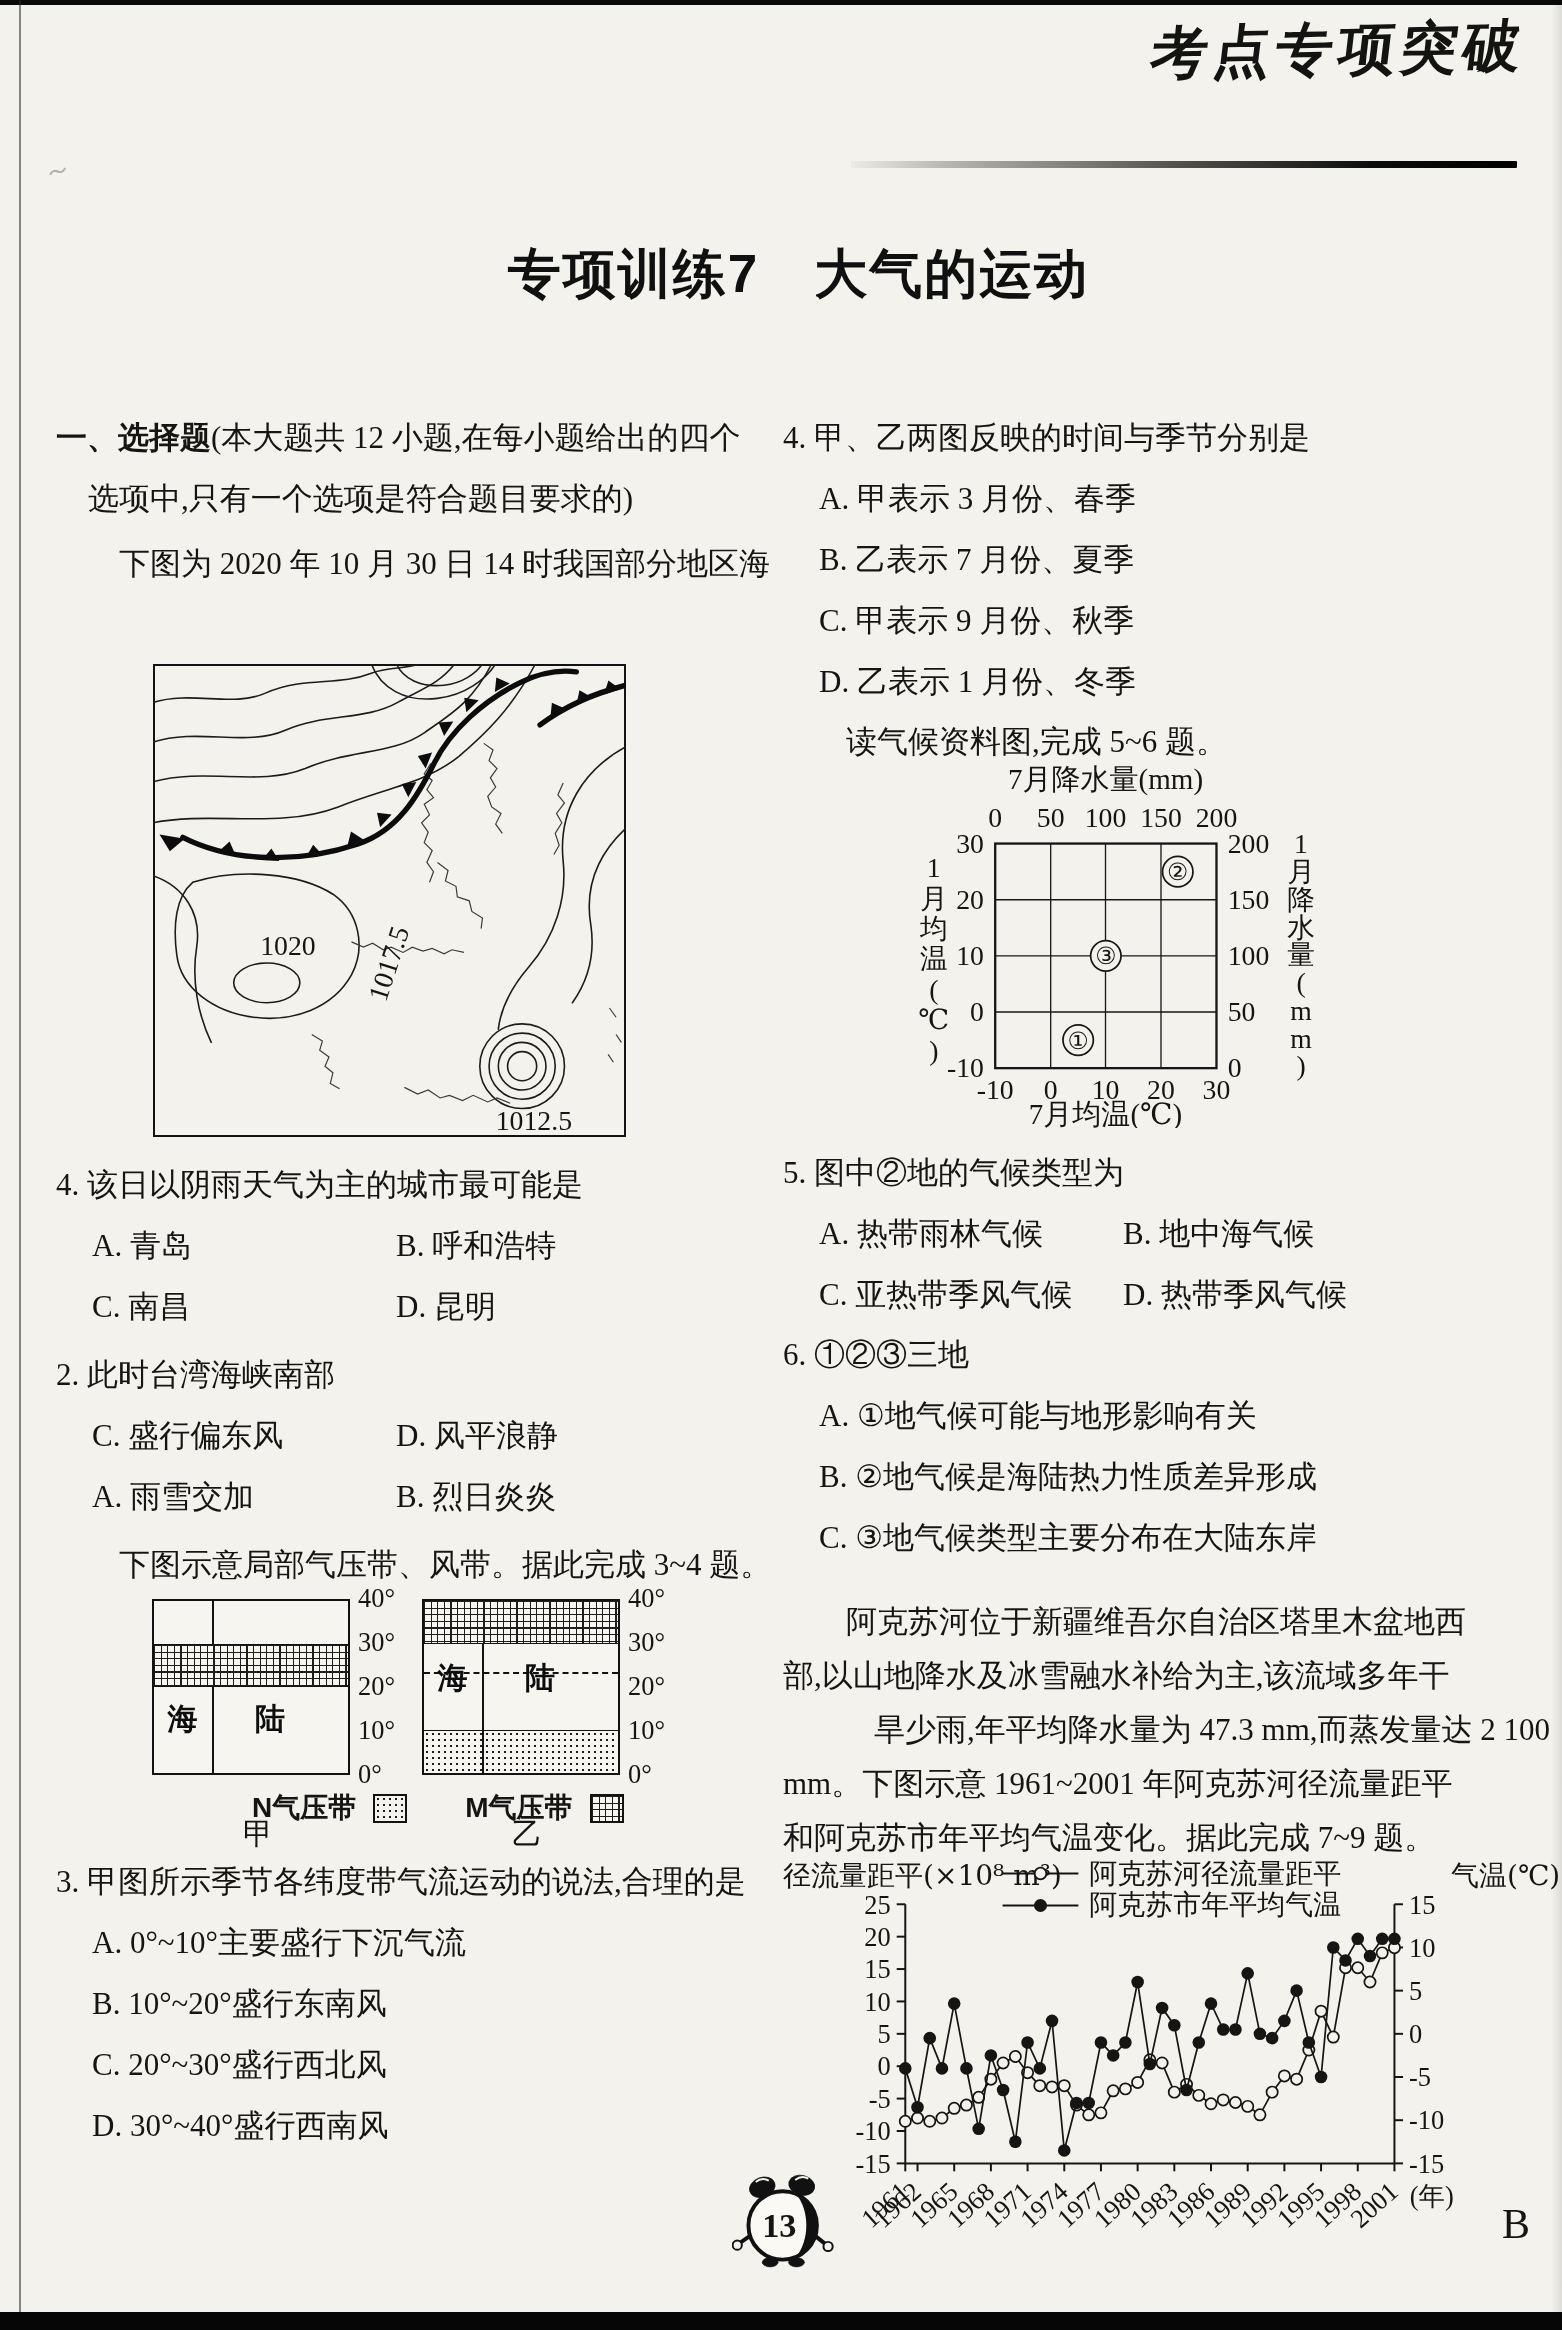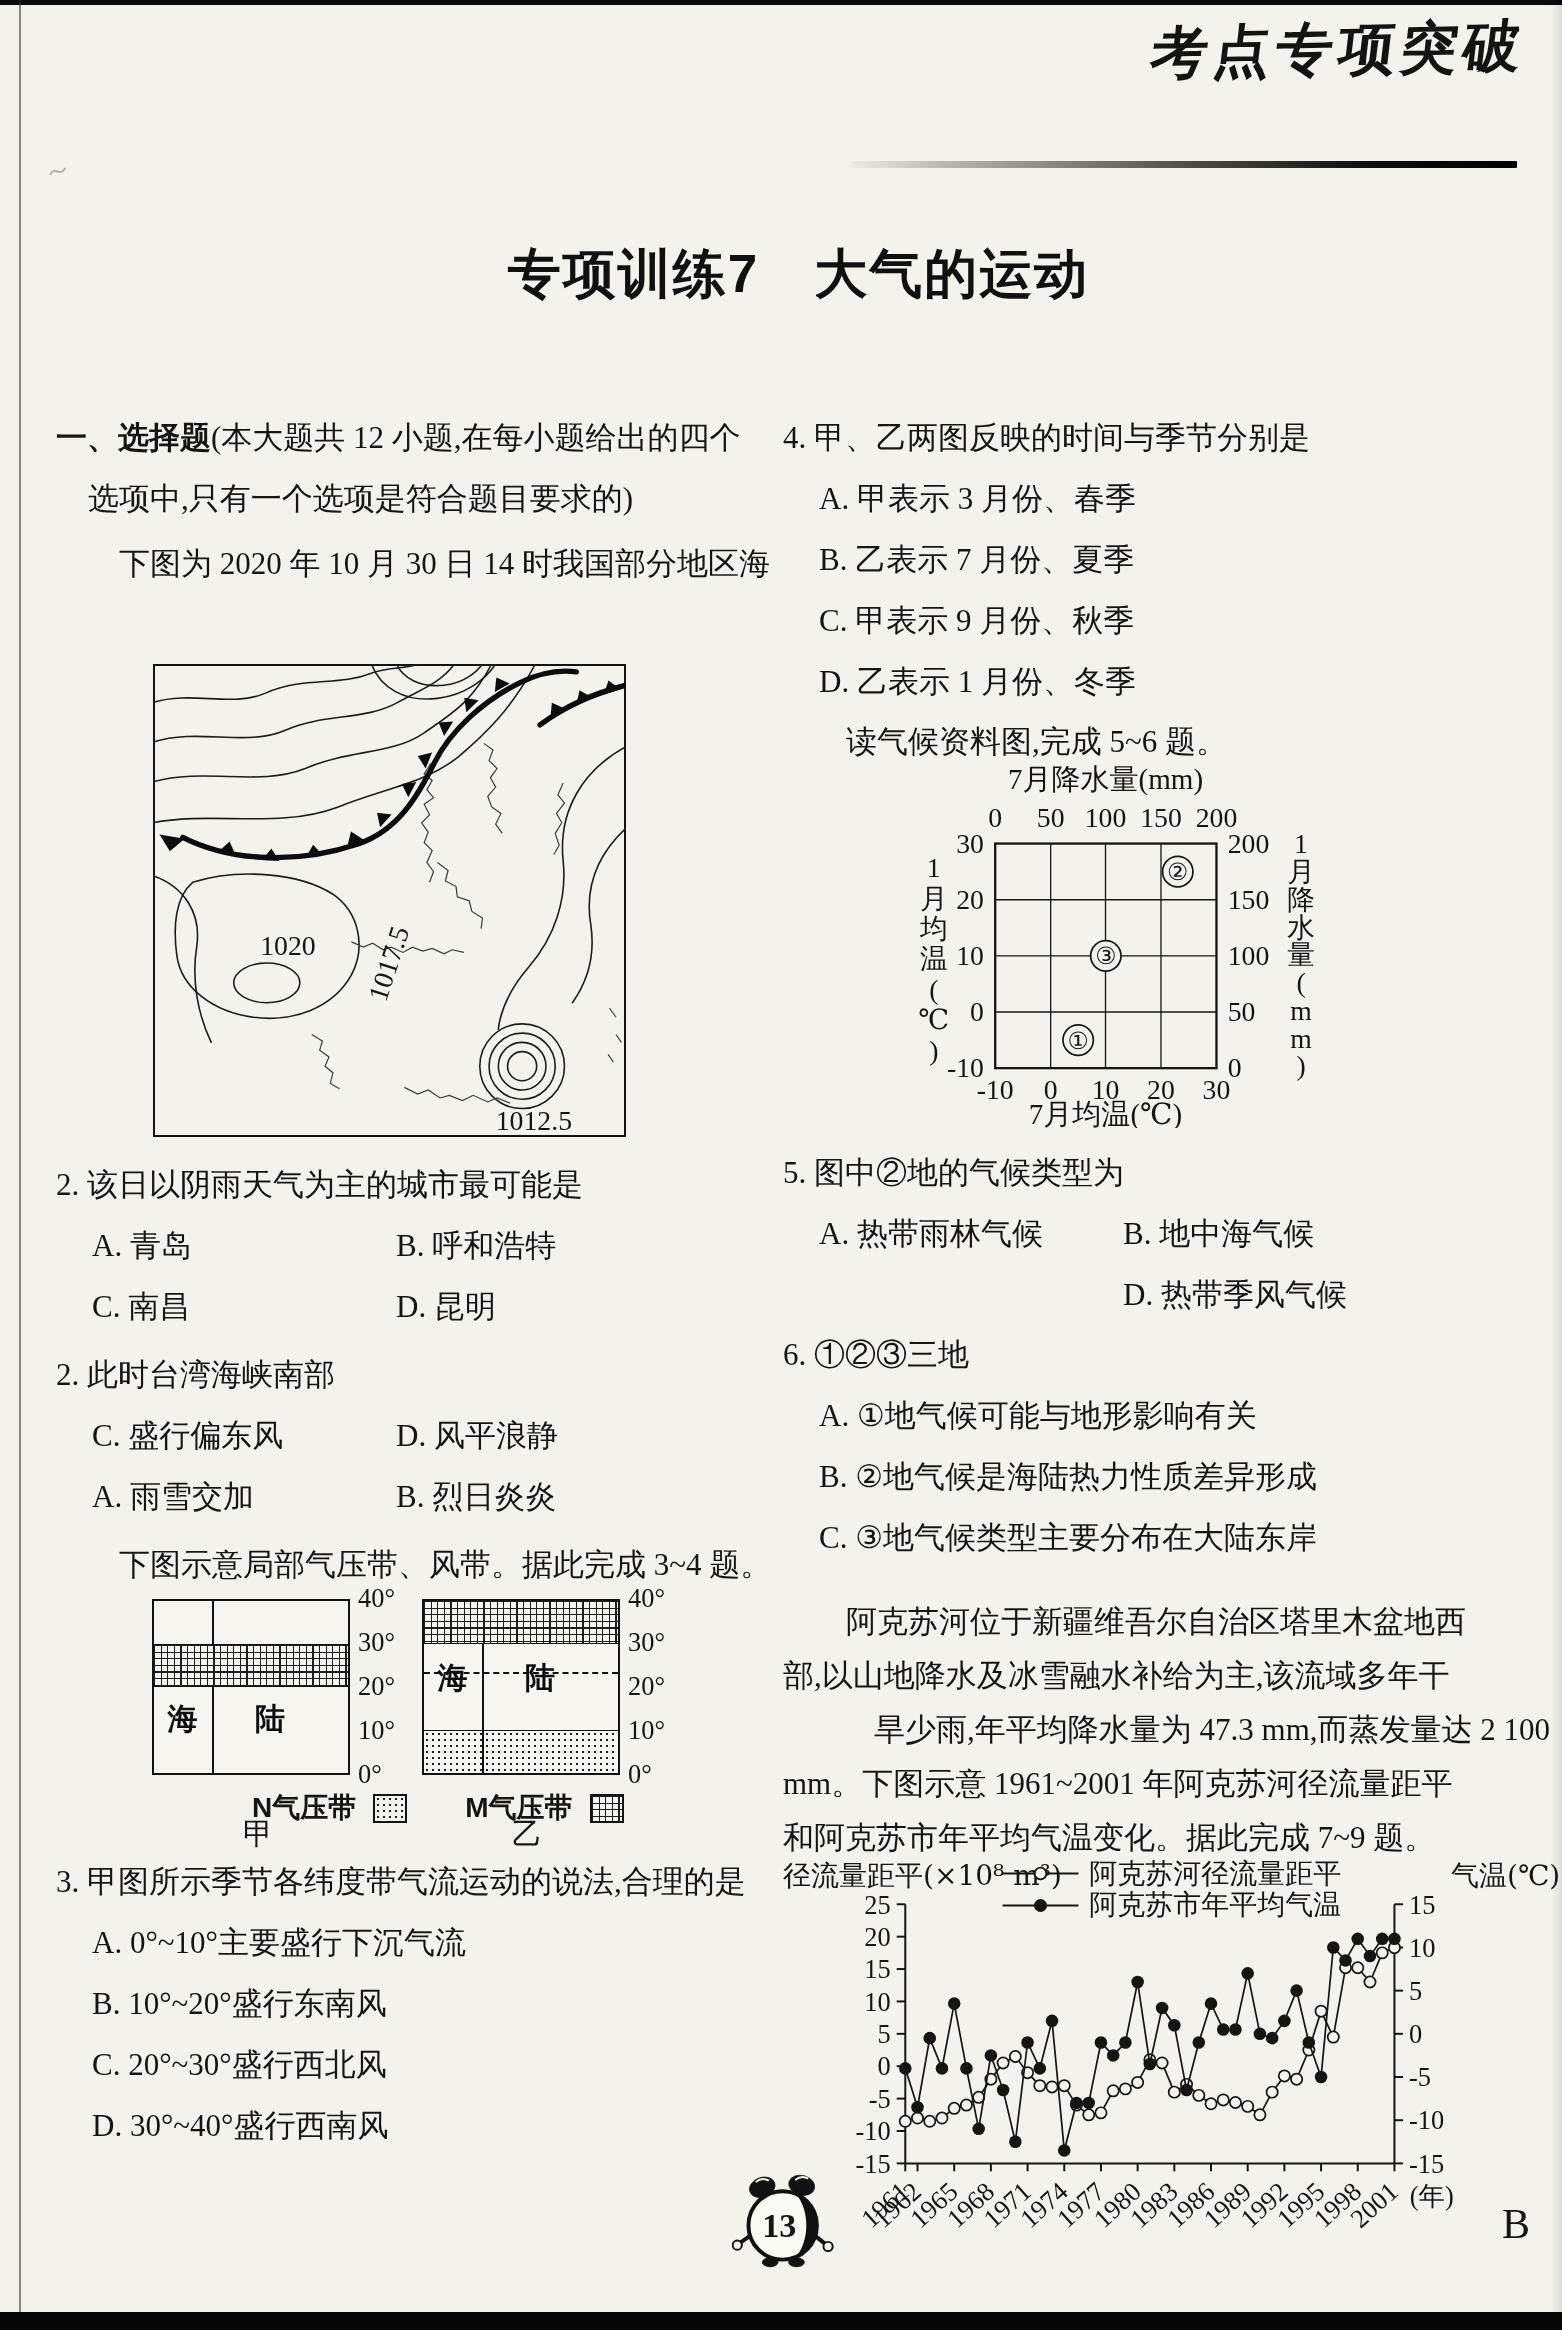--- a/index.html
+++ b/index.html
@@ -162,21 +162,21 @@
       </g>
     </g>
     <text x="162" y="440" font-size="42">1020</text>
     <text transform="translate(352,512) rotate(-72)" font-size="42">1017.5</text>
     <text x="518" y="704" font-size="42">1012.5</text>
   </svg>
 </div>
 
 <div class="col col-left">
   <div class="blk" style="top:1154px;">
-    <div class="line">2. 该日以阴雨天气为主的城市最可能是</div>
+    <div class="line">4. 该日以阴雨天气为主的城市最可能是</div>
     <div class="optrow">
       <span class="oa">A. 青岛</span>
       <span class="ob">B. 呼和浩特</span>
     </div>
     <div class="optrow">
       <span class="oa">C. 南昌</span>
       <span class="ob">D. 昆明</span>
     </div>
   </div>
 
@@ -257,20 +257,21 @@
     <div class="line ind2">读气候资料图,完成 5~6 题。</div>
   </div>
 
   <div class="blk" style="top:1142px;">
     <div class="line">5. 图中②地的气候类型为</div>
     <div class="optrow">
       <span class="oa">A. 热带雨林气候</span>
       <span class="ob">B. 地中海气候</span>
     </div>
     <div class="optrow">
+      <span class="oa">C. 亚热带季风气候</span>
       <span class="ob">D. 热带季风气候</span>
     </div>
   </div>
 
   <div class="blk" style="top:1324px;">
     <div class="line">6. ①②③三地</div>
     <div class="line optsingle">A. ①地气候可能与地形影响有关</div>
     <div class="line optsingle">B. ②地气候是海陆热力性质差异形成</div>
     <div class="line optsingle">C. ③地气候类型主要分布在大陆东岸</div>
   </div>

